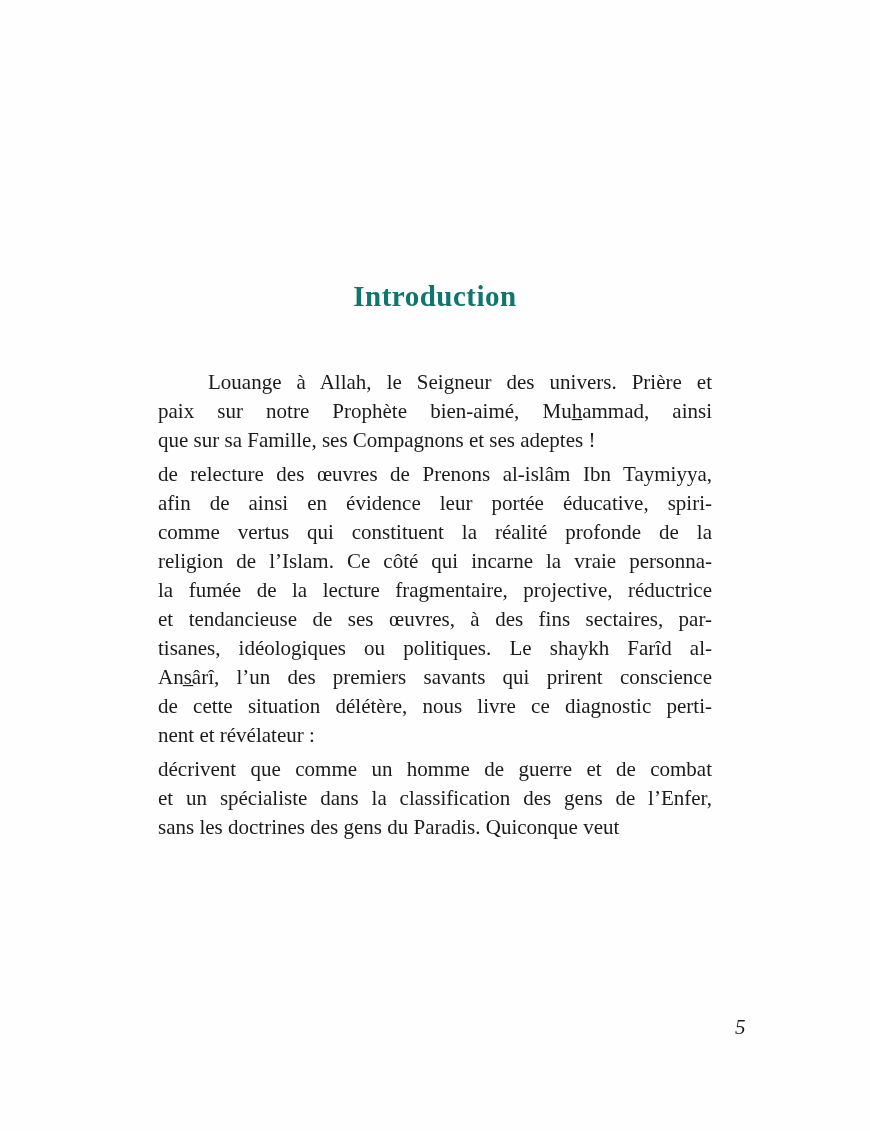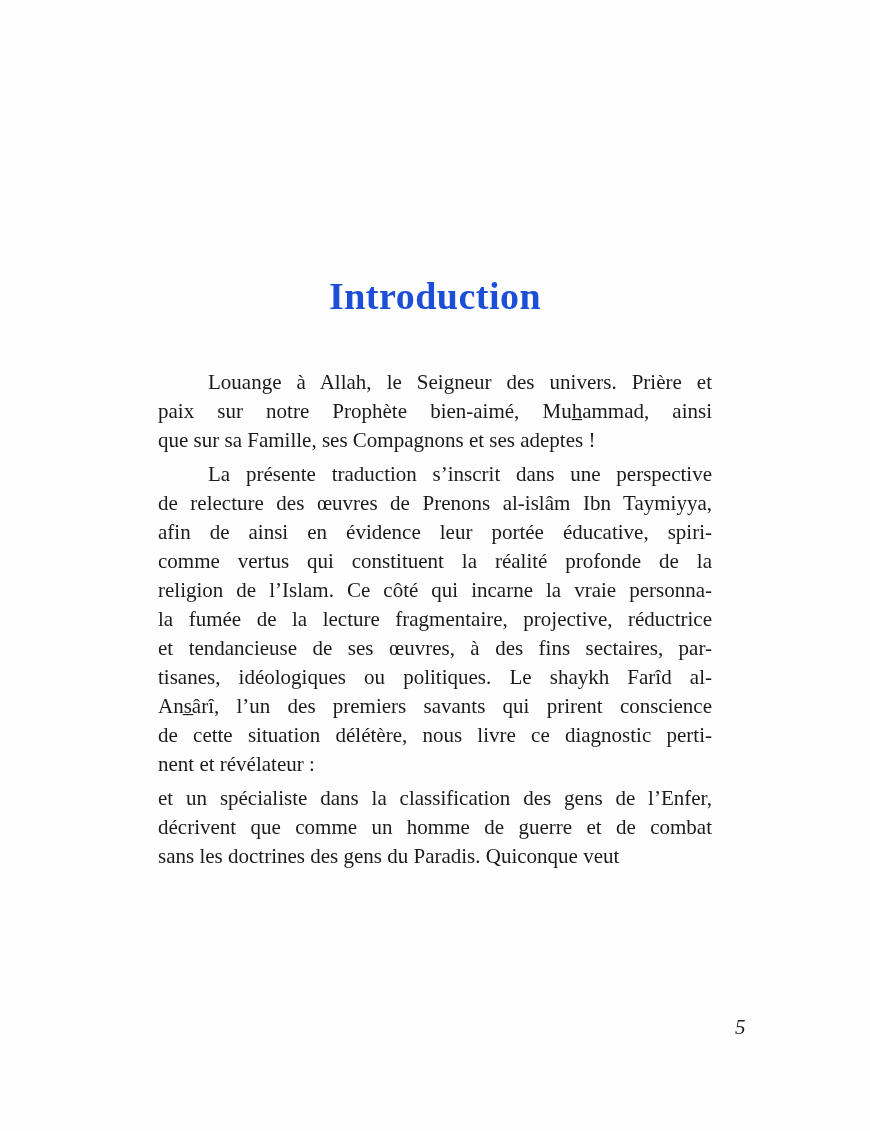--- a/index.html
+++ b/index.html
@@ -17,24 +17,24 @@
     color: #1b1b1b;
   }
   .content {
     position: absolute;
     left: 158px;
     top: 276px;
     width: 554px;
   }
   .chapter-title {
     text-align: center;
-    font-size: 38px;
+    font-size: 29px;
     font-weight: bold;
     letter-spacing: 0.5px;
-    color: #1d4ed8;
+    color: #0f766e;
     margin: 0 0 52px 0;
     line-height: 40px;
   }
   .body-text {
     font-size: 21px;
     line-height: 29px;
   }
   .para {
     margin: 0 0 5px 0;
   }
@@ -64,33 +64,32 @@
 <div class="page">
   <div class="content">
     <h1 class="chapter-title">Introduction</h1>
     <div class="body-text">
         <div class="para">
           <div class="line first">Louange à Allah, le Seigneur des univers. Prière et</div>
           <div class="line">paix sur notre Prophète bien-aimé, Muh̲ammad, ainsi</div>
           <div class="line last">que sur sa Famille, ses Compagnons et ses adeptes !</div>
         </div>
         <div class="para">
-          <div class="line first">La présente traduction s’inscrit dans une perspective</div>
           <div class="line">de relecture des œuvres de Prenons al-islâm Ibn Taymiyya,</div>
           <div class="line">afin de ainsi en évidence leur portée éducative, spiri-</div>
           <div class="line">comme vertus qui constituent la réalité profonde de la</div>
           <div class="line">religion de l’Islam. Ce côté qui incarne la vraie personna-</div>
           <div class="line">la fumée de la lecture fragmentaire, projective, réductrice</div>
           <div class="line">et tendancieuse de ses œuvres, à des fins sectaires, par-</div>
           <div class="line">tisanes, idéologiques ou politiques. Le shaykh Farîd al-</div>
           <div class="line">Ans̲ârî, l’un des premiers savants qui prirent conscience</div>
           <div class="line">de cette situation délétère, nous livre ce diagnostic perti-</div>
           <div class="line last">nent et révélateur :</div>
         </div>
         <div class="para">
+          <div class="line">décrivent que comme un homme de guerre et de combat</div>
           <div class="line">et un spécialiste dans la classification des gens de l’Enfer,</div>
-          <div class="line">décrivent que comme un homme de guerre et de combat</div>
           <div class="line last">sans les doctrines des gens du Paradis. Quiconque veut</div>
         </div>
       </div>
   </div>
   <div class="page-number">5</div>
 </div>
 
 </body></html>

